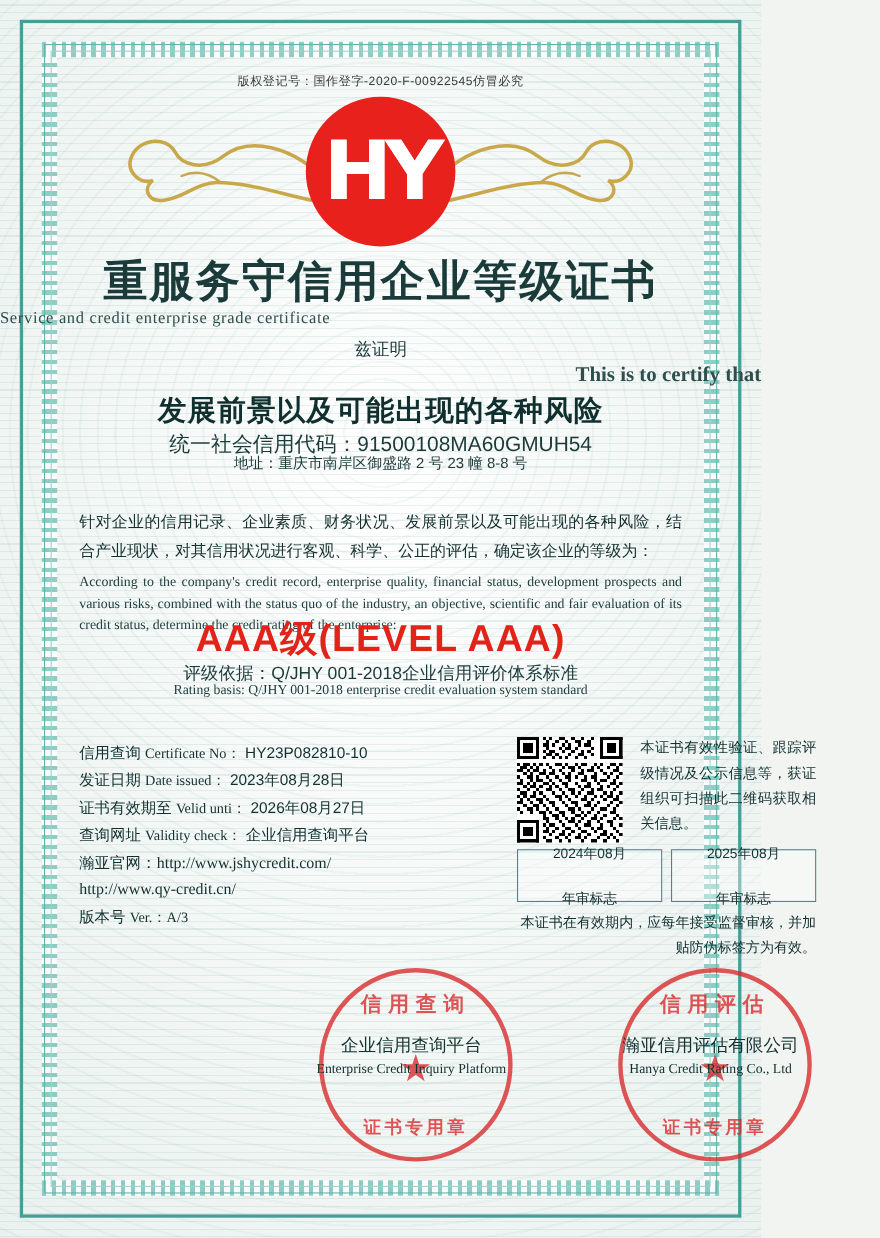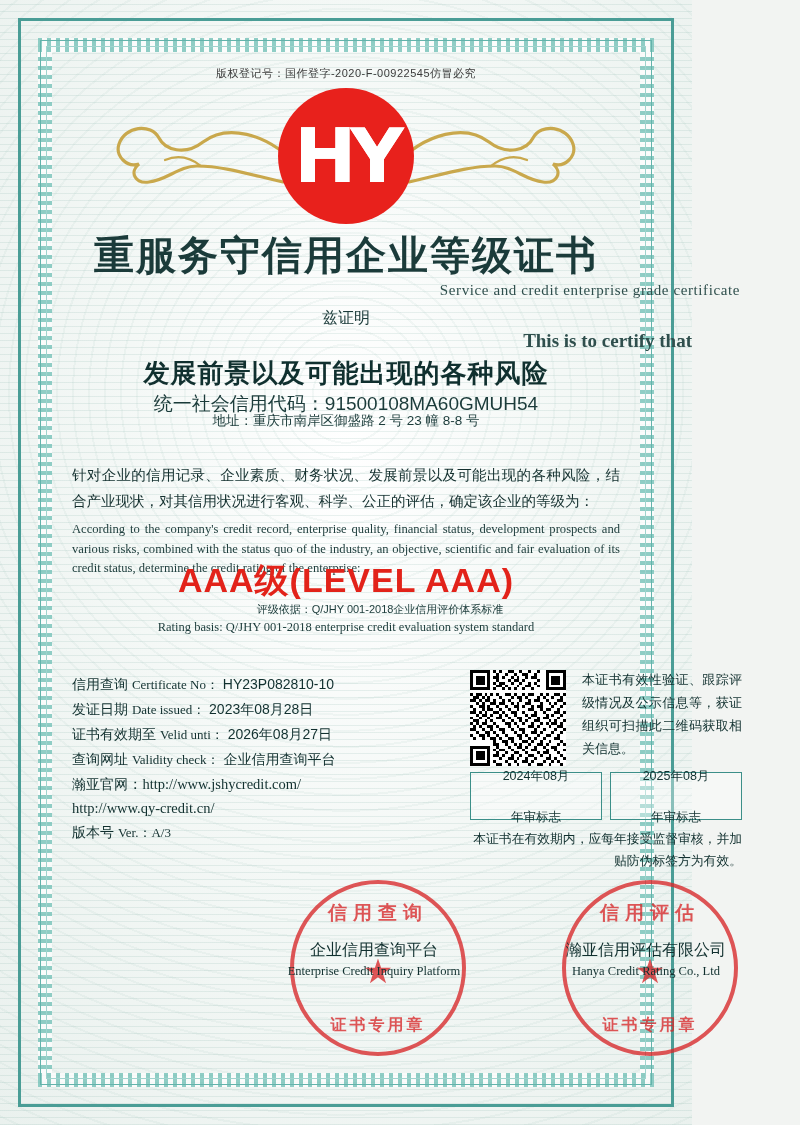--- a/index.html
+++ b/index.html
@@ -83,23 +83,22 @@
     text-shadow:0 0 0 #fff;
   }
 
   .title-cn{
     position:absolute;top:228px;left:0;width:100%;
     text-align:center;font-size:40px;font-weight:bold;color:#1b3b3a;
     letter-spacing:2px;
   }
   .title-en{
     position:absolute;top:282px;left:0;width:100%;
-    text-align:right;font-size:15px;color:#2f4f4d;letter-spacing:.6px;
+    text-align:left;font-size:15px;color:#2f4f4d;letter-spacing:.6px;
     font-family:"Liberation Serif", serif;
-    padding-left:48px;
   }
   .certify-cn{
     position:absolute;top:308px;left:0;width:100%;
     text-align:center;font-size:16px;color:#1b3b3a;
   }
   .certify-en{
     position:absolute;top:330px;left:0;width:100%;
     text-align:right;font-size:19px;color:#2f4f4d;
     font-family:"Liberation Serif", serif;
     font-weight:bold;
@@ -128,21 +127,21 @@
     font-family:"Liberation Serif", serif;color:#203f3e;
   }
 
   .level{
     position:absolute;top:558px;left:0;width:100%;
     text-align:center;font-size:34px;font-weight:bold;color:#e2231a;
     letter-spacing:1px;
   }
   .basis-cn{
     position:absolute;top:602px;left:0;width:100%;
-    text-align:center;font-size:11px;color:#1b3b3a;padding-left:34px;
+    text-align:center;font-size:16px;color:#1b3b3a;
   }
   .basis-en{
     position:absolute;top:620px;left:0;width:100%;
     text-align:center;font-size:12.5px;color:#1b3b3a;
     font-family:"Liberation Serif", serif;
   }
 
   
   .details{
     position:absolute;left:72px;top:672px;width:390px;

